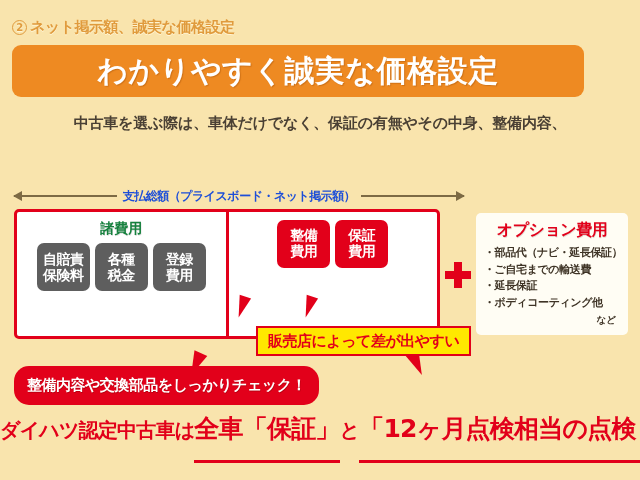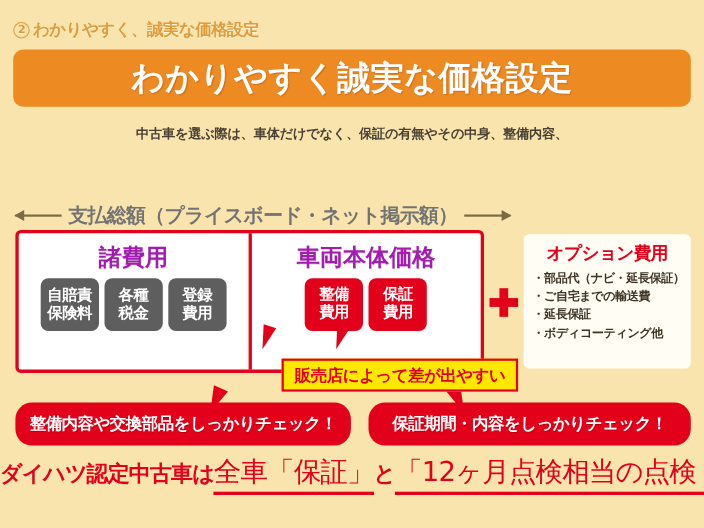--- a/index.html
+++ b/index.html
@@ -28,36 +28,36 @@
     display: inline-flex; align-items: center; justify-content: center;
     width: 15px; height: 15px; border-radius: 50%;
     border: 1.6px solid #e09b3d;
     font-size: 10px; font-weight: bold; line-height: 1;
     color: #e09b3d;
   }
 
   
   .banner {
     position: absolute; left: 12px; top: 45px;
-    width: 616px; height: 52px;
+    width: 572px; height: 52px;
     background: #ee8a22;
     border-radius: 9px;
     display: flex; align-items: center; justify-content: center;
   }
   .banner-text {
     color: #ffffff; font-size: 30px; font-weight: bold;
     letter-spacing: 0.5px;
     text-shadow: 1px 1px 1px rgba(150,70,0,.35);
   }
 
   
   .lead {
     position: absolute; left: 14px; top: 112px; width: 612px;
     text-align: center;
-    color: #4a4034; font-size: 12px; font-weight: bold;
+    color: #4a4034; font-size: 15px; font-weight: bold;
     line-height: 1.55; letter-spacing: -0.2px;
   }
 
   
   .totalrow {
     position: absolute; left: 14px; top: 185px; width: 450px; height: 22px;
     display: flex; align-items: center; gap: 6px;
   }
   .arr-line { flex: 1; height: 2px; background: #7d6a44; position: relative; }
   .arr-left::before {
@@ -66,41 +66,41 @@
     border-top: 5px solid transparent; border-bottom: 5px solid transparent;
     border-right: 9px solid #7d6a44;
   }
   .arr-right::after {
     content: ""; position: absolute; right: -1px; top: -4px;
     width: 0; height: 0;
     border-top: 5px solid transparent; border-bottom: 5px solid transparent;
     border-left: 9px solid #7d6a44;
   }
   .total-label {
-    color: #737373; font-size: 18px; font-weight: bold; white-space: nowrap;
+    color: #1d4ed8; font-size: 12px; font-weight: bold; white-space: nowrap;
     letter-spacing: -0.5px;
   }
 
   
   .mainbox {
     position: absolute; left: 14px; top: 209px;
     width: 426px; height: 130px;
     background: #ffffff;
     border: 3px solid #e2001a;
     border-radius: 5px;
     display: flex;
   }
   .half {
     flex: 1; position: relative;
     display: flex; flex-direction: column; align-items: center;
     padding-top: 8px;
   }
   .half.left { border-right: 3px solid #e2001a; }
   .group-title {
-    color: #a21caf; font-size: 21px; font-weight: bold;
+    color: #15803d; font-size: 14px; font-weight: bold;
     letter-spacing: 0px; margin-bottom: 5px;
     text-shadow: 0.5px 0.5px 0 rgba(0,0,0,.12);
   }
   .chips { display: flex; gap: 5px; }
   .chip {
     width: 53px; height: 48px;
     border-radius: 7px;
     display: flex; flex-direction: column;
     align-items: center; justify-content: center;
     color: #ffffff; font-size: 14px; font-weight: bold;
@@ -194,33 +194,33 @@
   .tagline {
     position: absolute; left: 0; top: 412px; width: 640px;
     text-align: center; white-space: nowrap;
     color: #e2001a;
     letter-spacing: -0.8px;
   }
   .tagline .t-norm {
     font-size: 20px; font-weight: bold; vertical-align: baseline;
   }
   .tagline .t-big {
-    font-size: 25px; font-weight: normal;
+    font-size: 25px; font-weight: bold;
     border-bottom: 3px solid #e2001a;
-    padding-bottom: 4px;
+    padding-bottom: 17px;
   }
 </style>
 </head>
 <body>
 
 <div id="page">
 
   <div class="eyebrow">
     <span class="numbadge">2</span>
-    <span>わかりやすく、誠実な価格設定</span>
+    <span>ネット掲示額、誠実な価格設定</span>
   </div>
 
   <div class="banner">
     <span class="banner-text">わかりやすく誠実な価格設定</span>
   </div>
 
   <div class="lead">
     <div>中古車を選ぶ際は、車体だけでなく、保証の有無やその中身、整備内容、</div>
   </div>
 
@@ -244,21 +244,20 @@
           <span>税金</span>
         </div>
         <div class="chip gray">
           <span>登録</span>
           <span>費用</span>
         </div>
       </div>
     </div>
 
     <div class="half right">
-      <div class="group-title">車両本体価格</div>
       <div class="chips">
         <div class="chip red">
           <span>整備</span>
           <span>費用</span>
         </div>
         <div class="chip red">
           <span>保証</span>
           <span>費用</span>
         </div>
       </div>
@@ -271,33 +270,31 @@
   <div class="plus"></div>
 
   <div class="options">
     <div class="opt-title">オプション費用</div>
     <ul class="opt-list">
       <li>・部品代（ナビ・延長保証）</li>
       <li>・ご自宅までの輸送費</li>
       <li>・延長保証</li>
       <li>・ボディコーティング他</li>
     </ul>
+    <div class="opt-nado">など</div>
   </div>
 
   <div class="ctail c1"></div>
   <div class="ctail c2"></div>
 
   <div class="callout">
     <span class="callout-text">販売店によって差が出やすい</span>
   </div>
 
   <div class="checkbar b1">
     <span>整備内容や交換部品をしっかりチェック！</span>
   </div>
-  <div class="checkbar b2">
-    <span>保証期間・内容をしっかりチェック！</span>
-  </div>
 
   <div class="tagline">
     <span class="t-norm">ダイハツ認定中古車は</span><span class="t-big">全車「保証」</span><span class="t-norm">と</span><span class="t-big">「12ヶ月点検相当の点検・整備」</span>
   </div>
 
 </div>
 
 </body></html>

